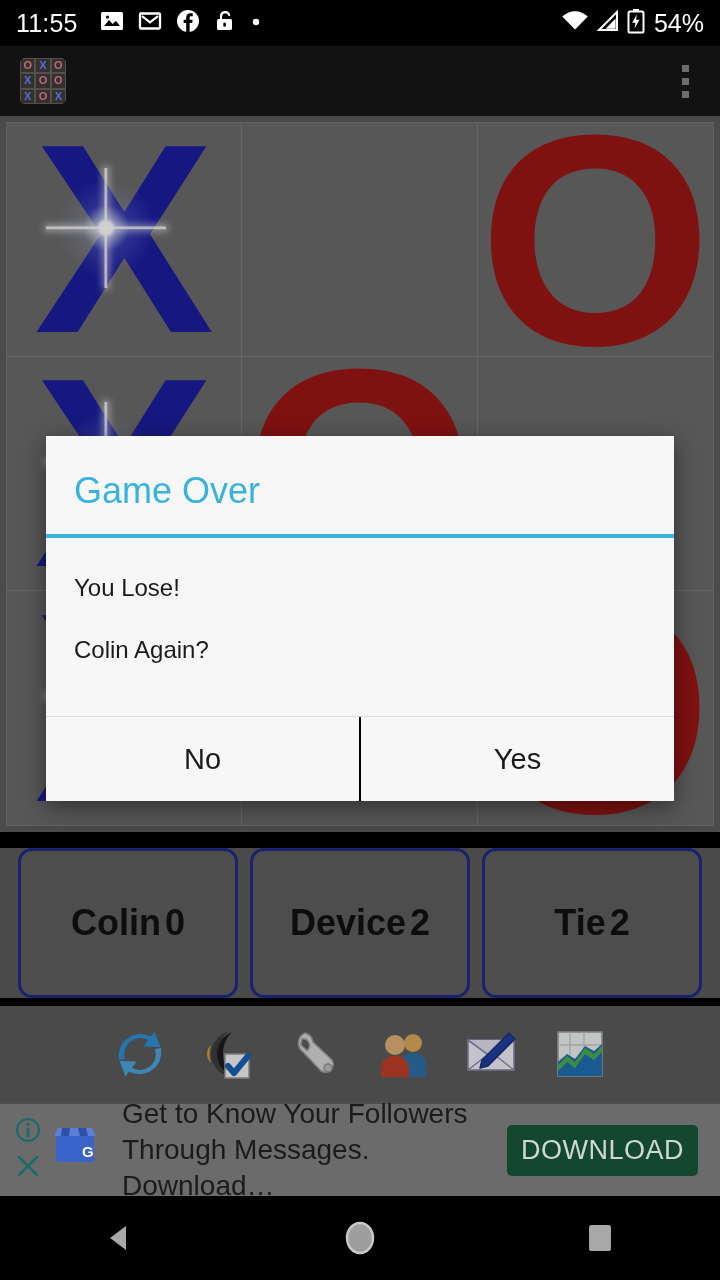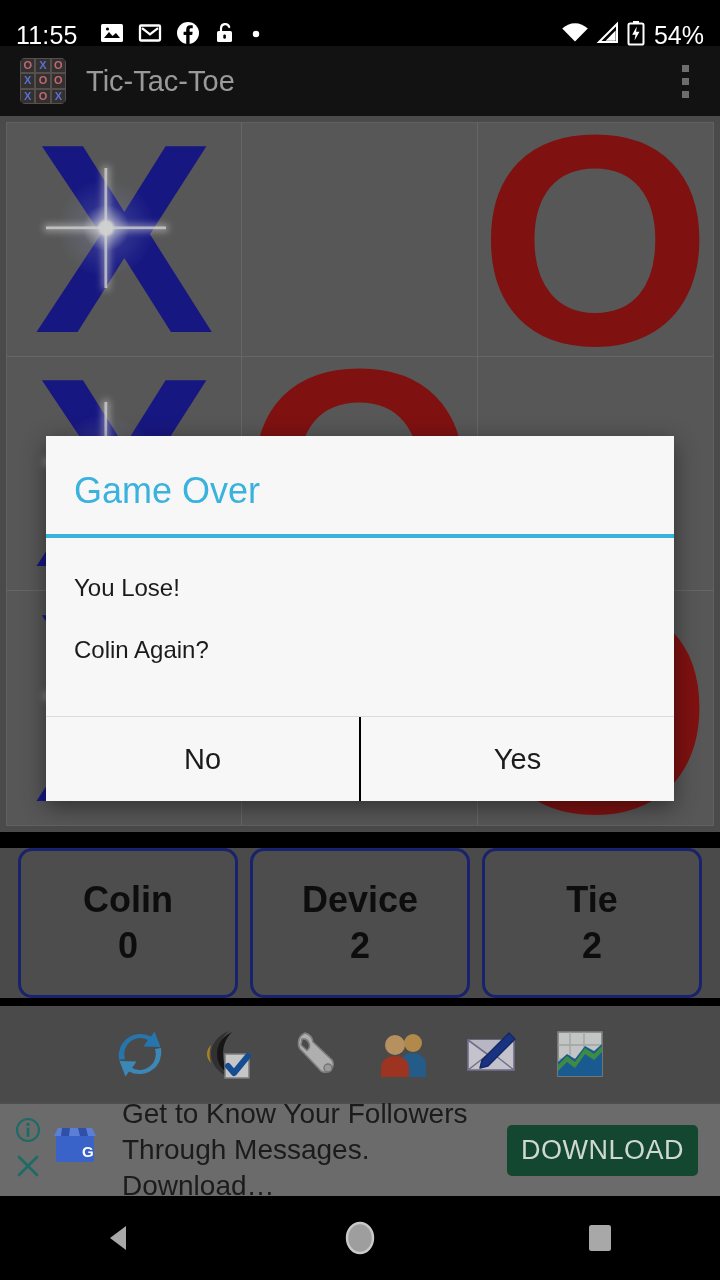--- a/index.html
+++ b/index.html
@@ -15,21 +15,21 @@
   #screen {
     position: relative;
     width: 720px;
     height: 1280px;
     background: #000;
   }
 
   
   #status-bar {
     position: absolute;
-    top: 12px; left: 0;
+    top: 0; left: 0;
     width: 720px; height: 46px;
     background: #000;
     display: flex;
     align-items: center;
     padding: 0 16px;
   }
   #status-clock {
     color: #fff;
     font-size: 25px;
     font-weight: 400;
@@ -192,21 +192,21 @@
     gap: 12px;
     padding: 0 18px;
     background: #5b5b5b;
   }
   .score-box {
     flex: 1;
     border: 3px solid #1f2a86;
     border-radius: 14px;
     background: #5e5e5e;
     display: flex;
-    flex-direction: column;
+    flex-direction: row;
     align-items: center;
     justify-content: center;
     gap: 4px;
   }
   .score-name {
     font-size: 36px;
     font-weight: 700;
     color: #111;
   }
   .score-val {
@@ -409,21 +409,20 @@
       <div class="c o">O</div>
       <div class="c x">X</div>
       <div class="c o">O</div>
       <div class="c x">X</div>
       <div class="c o">O</div>
       <div class="c o">O</div>
       <div class="c x">X</div>
       <div class="c o">O</div>
       <div class="c x">X</div>
     </div>
-    <div id="app-title">Tic-Tac-Toe</div>
     <div id="overflow-menu">
       <span></span>
       <span></span>
       <span></span>
     </div>
   </div>
 
   <div id="board-wrap">
     <div id="board">
       <div class="cell">

